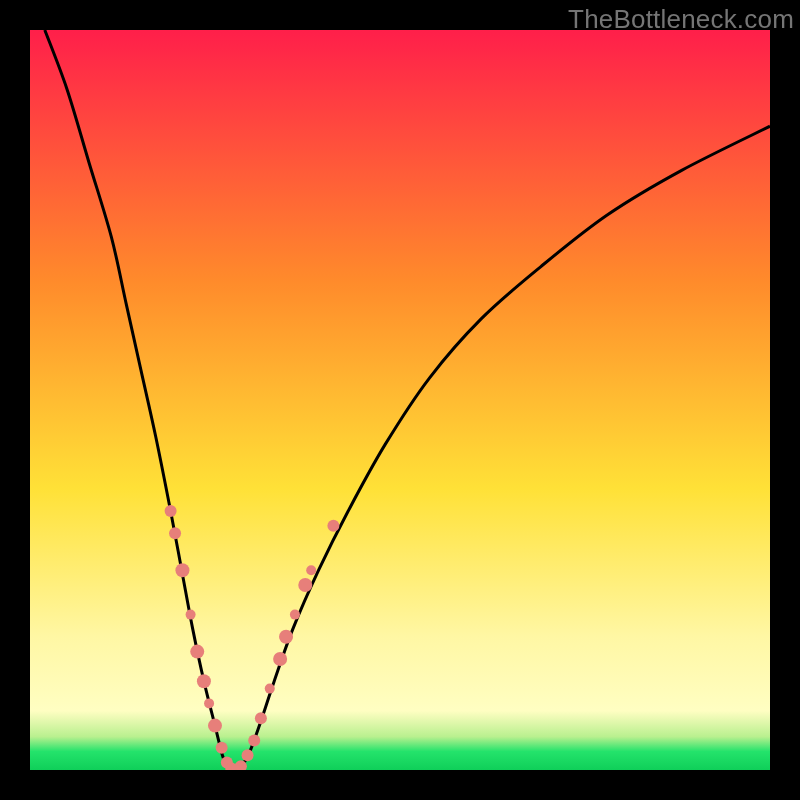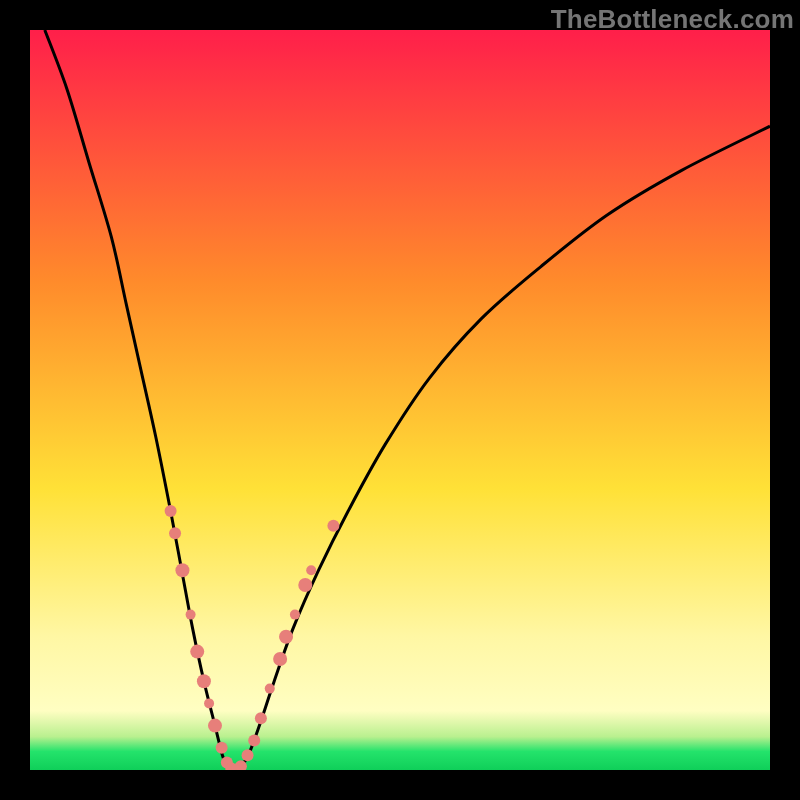--- a/index.html
+++ b/index.html
@@ -33,21 +33,21 @@
     top: 0;
     width: 100%;
     height: 100%;
   }
   .watermark {
     position: absolute;
     top: 4px;
     right: 6px;
     color: #757575;
     font-size: 26px;
-    font-weight: 700;
+    font-weight: 400;
     letter-spacing: 0.2px;
   }
   svg.curve {
     position: absolute;
     left: 0;
     top: 0;
     width: 740px;
     height: 740px;
   }
 </style>

